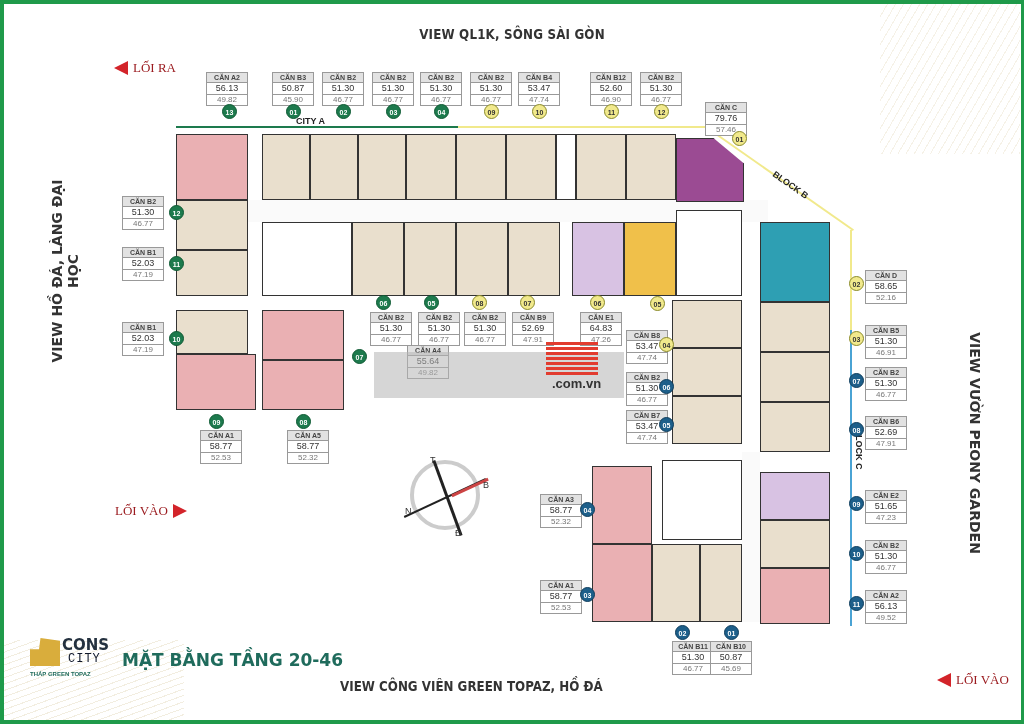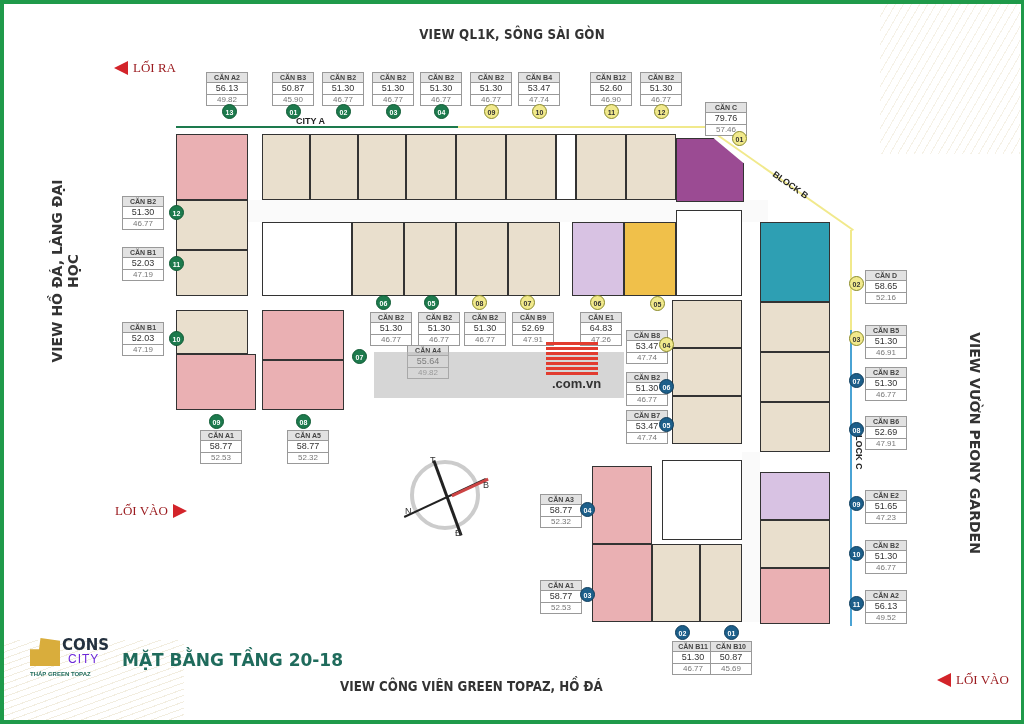--- a/index.html
+++ b/index.html
@@ -33,21 +33,21 @@
 .bline{position:absolute;height:2px}
 .blocktag{position:absolute;font-size:9px;font-weight:bold;color:#222}
 .compass{position:absolute;left:410px;top:460px;width:70px;height:70px;border-radius:50%;border:4px solid #ccc}
 .compass .needle1{position:absolute;left:32px;top:-6px;width:3px;height:80px;background:#222;transform:rotate(-20deg)}
 .compass .needle2{position:absolute;left:-14px;top:33px;width:90px;height:2px;background:#222;transform:rotate(-25deg)}
 .compass .red{position:absolute;left:36px;top:22px;width:40px;height:3px;background:#c44;transform:rotate(-25deg)}
 .cmp-l{position:absolute;font-size:9px;color:#333}
 .title{position:absolute;left:122px;top:650px;font-family:"DejaVu Sans",sans-serif;font-size:17px;font-weight:bold;color:#1f6b5c}
 .logo{position:absolute;left:30px;top:636px;width:95px;height:45px}
 .logo .cons{position:absolute;left:32px;top:0;font-weight:bold;font-size:15px;color:#24313f;font-family:"DejaVu Sans",sans-serif}
-.logo .city{position:absolute;left:38px;top:16px;font-size:12px;color:#6d28d9;letter-spacing:1px;font-family:Liberation Sans, sans-serif}
+.logo .city{position:absolute;left:38px;top:16px;font-size:12px;color:#0f172a;letter-spacing:1px;font-family:Liberation Mono, monospace}
 .logo .mark{position:absolute;left:0;top:2px;width:30px;height:28px;background:#d9ad3c;clip-path:polygon(0 40%,30% 40%,35% 0,100% 10%,100% 100%,0 100%)}
 .logo .sub{position:absolute;left:0;top:35px;font-size:6px;font-weight:bold;color:#1f6b5c}
 .wm{position:absolute;left:374px;top:352px;width:250px;height:46px;background:rgba(180,180,180,.55)}
 .wm .txt{position:absolute;left:20px;top:2px;font-family:"DejaVu Sans",sans-serif;font-weight:bold;font-size:38px;color:#e23c2f;letter-spacing:-1px}
 .wm .dom{position:absolute;left:178px;top:24px;font-size:13px;font-weight:bold;color:#333}
 .wm .bld{position:absolute;left:172px;top:-10px;width:52px;height:34px;background:repeating-linear-gradient(#e23c2f 0 3px,transparent 3px 5px)}
 </style>
 </head>
 <body>
 
@@ -359,13 +359,13 @@
 <span class="cmp-l" style="left:483px;top:480px">B</span>
 <span class="cmp-l" style="left:405px;top:506px">N</span>
 <span class="cmp-l" style="left:455px;top:528px">Đ</span>
 
 <div class="logo">
   <div class="mark"></div>
   <span class="cons">CONS</span>
   <span class="city">CITY</span>
   <span class="sub">THÁP GREEN TOPAZ</span>
 </div>
-<div class="title">MẶT BẰNG TẦNG 20-18</div>
+<div class="title">MẶT BẰNG TẦNG 20-46</div>
 
 </body></html>

